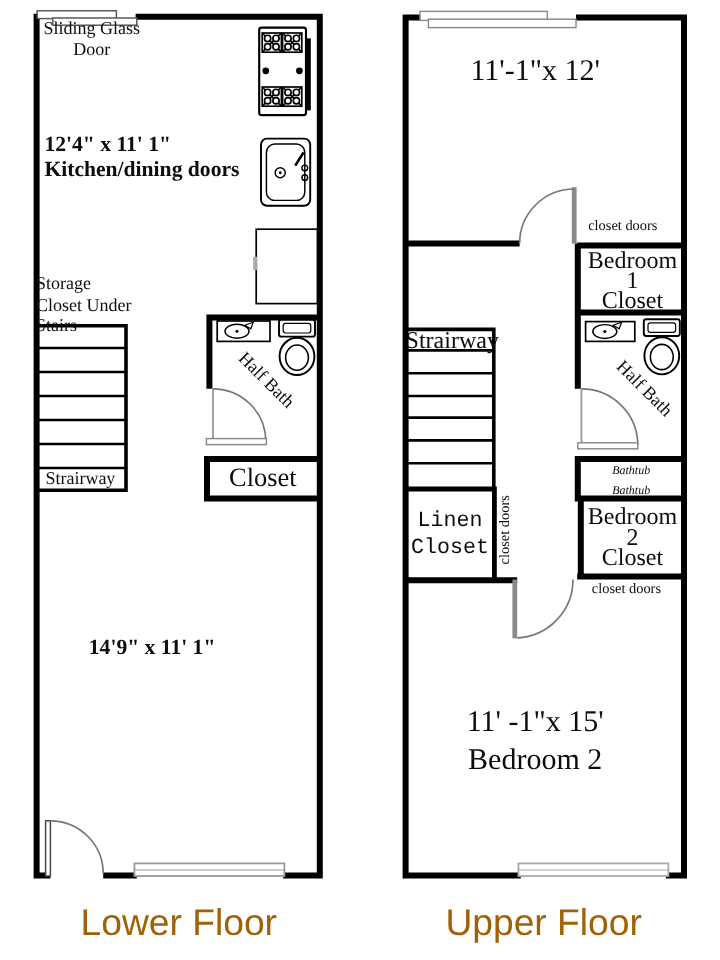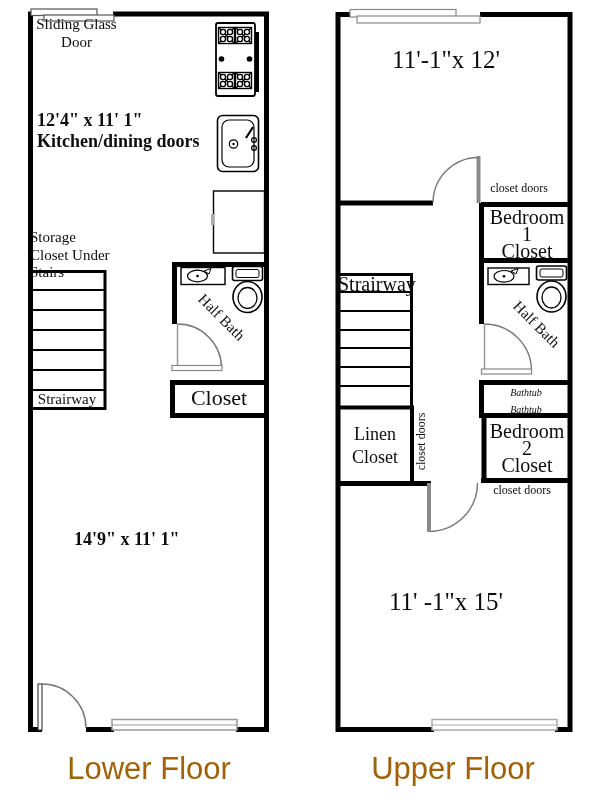--- a/index.html
+++ b/index.html
@@ -238,24 +238,25 @@
 <div class="lbl ctr s14" style="left:486px;top:423px;width:82px;">
   <div>Bedroom</div>
   <div>2</div>
   <div>Closet</div>
 </div>
 
 <div class="lbl ctr s12" style="left:478px;top:484px;width:88px;">closet doors</div>
 
 <div class="lbl ctr s12 rotm90" style="left:371px;top:435px;width:100px;">closet doors</div>
 
-<div class="lbl ctr s18" style="left:338px;top:423px;width:74px;">
+<div class="lbl ctr s18" style="left:338px;top:423px;width:74px;font-family:Liberation Mono, monospace;">
   <div>Linen</div>
   <div>Closet</div>
 </div>
 
 <div class="lbl ctr s25" style="left:346px;top:586px;width:200px;">
   <div>11' -1"x 15'</div>
+  <div>Bedroom 2</div>
 </div>
 
 <div class="lbl ctr cap" style="left:334px;top:752px;width:238px;">Upper Floor</div>
 
 </div>
 
 </body></html>

